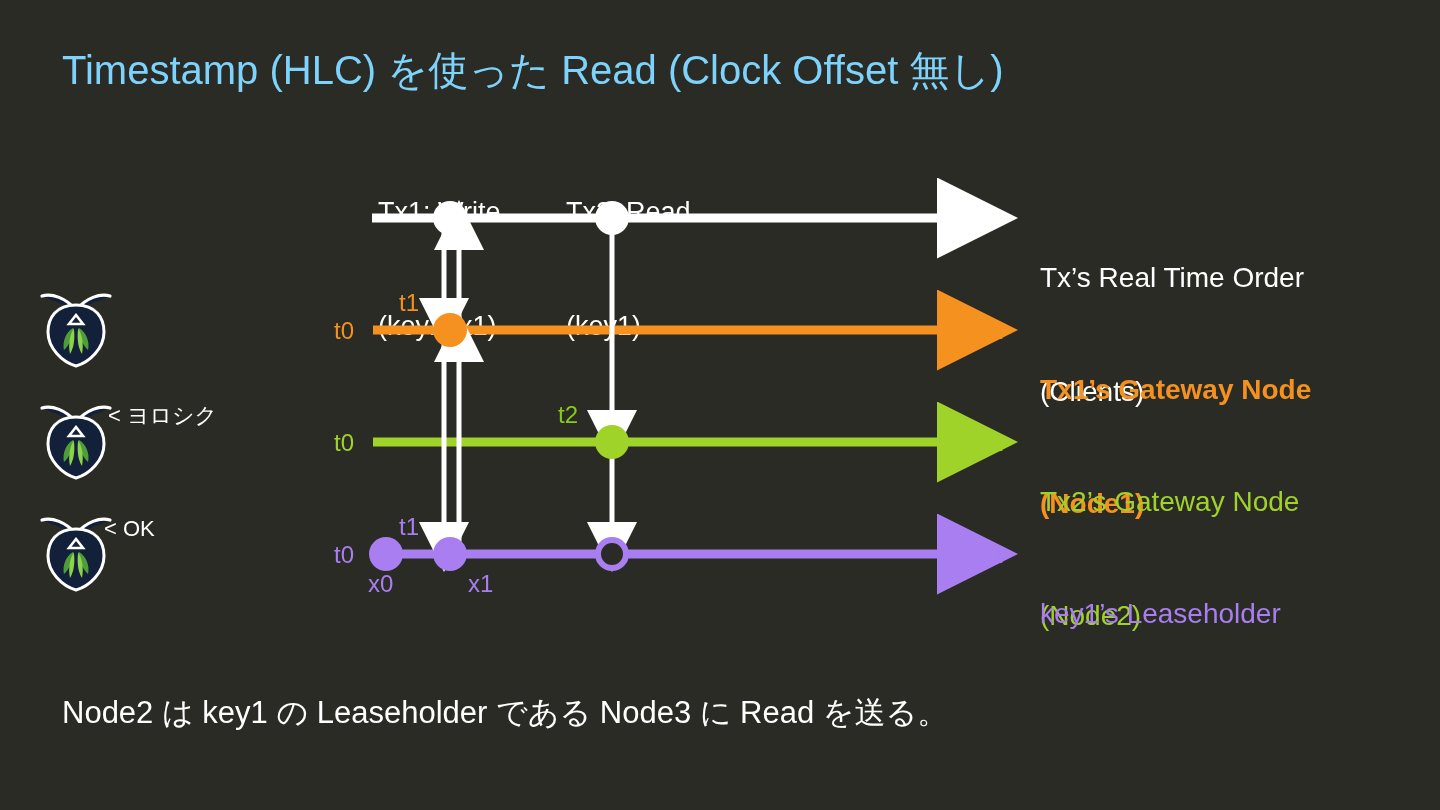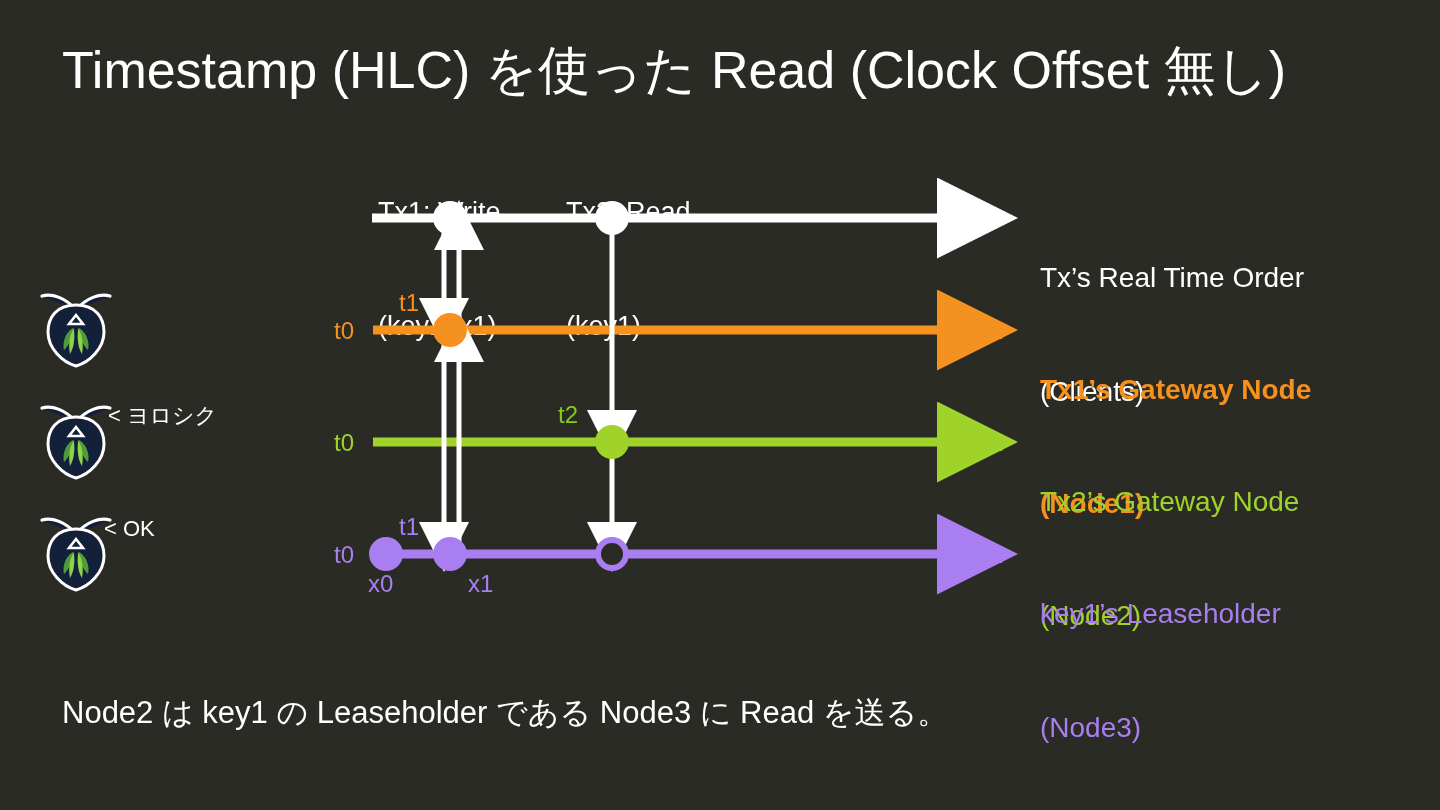--- a/index.html
+++ b/index.html
@@ -14,23 +14,23 @@
     background: #2b2b26;
     overflow: hidden;
     font-family: "Liberation Sans", "DejaVu Sans", sans-serif;
     color: #ffffff;
   }
   .abs { position: absolute; }
 
   #title {
     left: 62px;
     top: 38px;
-    font-size: 52px;
+    font-size: 40px;
     line-height: 64px;
-    color: #ffffff;
+    color: #7dd3fc;
     white-space: nowrap;
     letter-spacing: 0px;
   }
 
   .tx-head {
     font-size: 27px;
     line-height: 38px;
     color: #ffffff;
     white-space: pre;
   }
@@ -195,21 +195,20 @@
   <div class="abs lane-label" id="lane-label-node1">
     <div>Tx1’s Gateway Node</div>
     <div>(Node1)</div>
   </div>
   <div class="abs lane-label" id="lane-label-node2">
     <div>Tx2’s Gateway Node</div>
     <div>(Node2)</div>
   </div>
   <div class="abs lane-label" id="lane-label-node3">
     <div>key1’s Leaseholder</div>
-    <div>(Node3)</div>
   </div>
 
   <svg class="abs logo" id="logo-1" viewBox="0 0 76 78">
     <g fill="none" stroke="#ffffff" stroke-width="3.2" stroke-linecap="round" stroke-linejoin="round">
       <path d="M4,6 C14,3 28,8 38,20" fill="#13203a"></path>
       <path d="M72,6 C62,3 48,8 38,20" fill="#13203a"></path>
     </g>
     <path d="M38,15 C58,15 66,28 66,42 C66,58 52,72 38,76 C24,72 10,58 10,42 C10,28 18,15 38,15 Z" fill="#13203a" stroke="#ffffff" stroke-width="3"></path>
     <path d="M38,25 L45,34 L31,34 Z" fill="none" stroke="#ffffff" stroke-width="2.6"></path>
     <path d="M35,38 C28,42 24,52 26,60 C30,56 34,50 35,44 Z" fill="#4f9d3a"></path>

